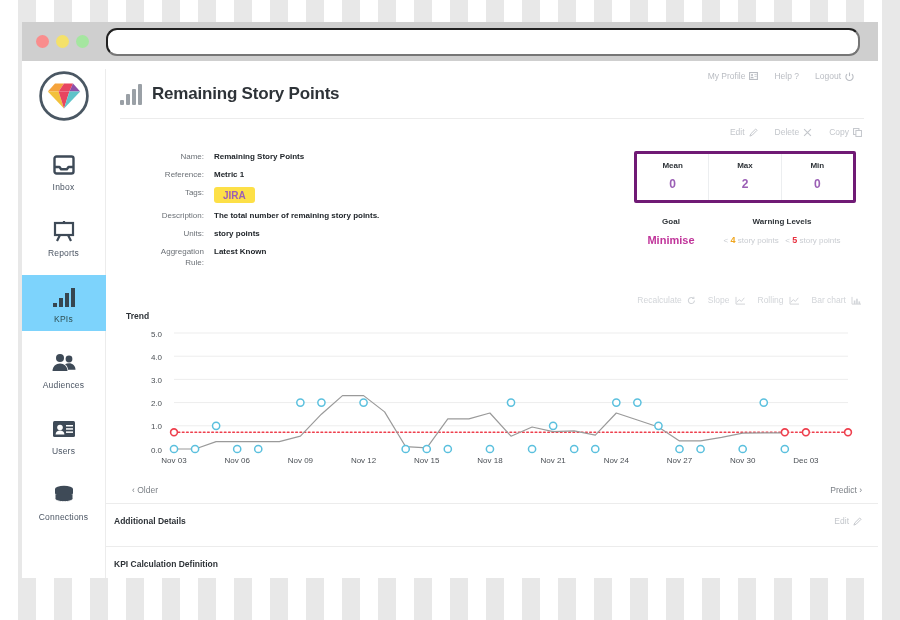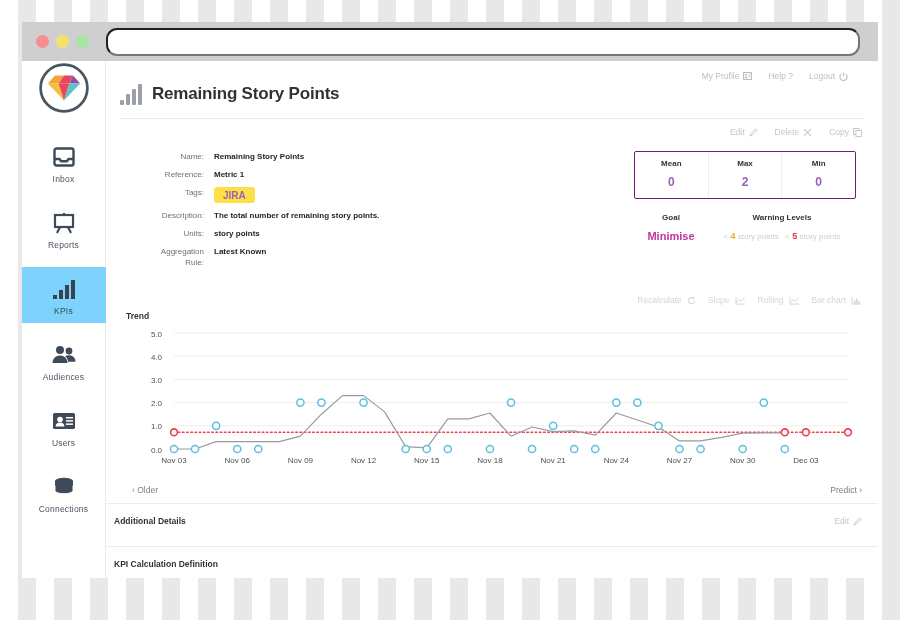--- a/index.html
+++ b/index.html
@@ -24,35 +24,35 @@
   .dot.y{background:#f4e16a;}
   .dot.g{background:#a5e6a0;}
   #urlbar{
     flex:1;height:22px;background:#fff;border-radius:11px;margin-left:10px;margin-right:4px;
   }
   
   #app{display:flex;height:517px;background:#fff;}
   
   #sidebar{
     width:84px;flex:0 0 84px;background:#fff;border-right:1px solid #ececec;
-    display:flex;flex-direction:column;align-items:center;box-sizing:border-box;
+    display:flex;flex-direction:column;align-items:center;box-sizing:border-box;margin-top:8px;
   }
   #logo{width:54px;height:54px;margin-bottom:20px;}
   .nav{
     width:84px;height:56px;display:flex;flex-direction:column;align-items:center;
     justify-content:center;margin-bottom:10px;cursor:pointer;
   }
   .nav .ico{height:26px;display:flex;align-items:flex-end;}
   .nav .lbl{font-size:8.5px;color:#4b5563;margin-top:5px;letter-spacing:.2px;}
   .nav.active{background:#7dd3fc;}
   .nav.active .lbl{color:#2f4f52;}
   
   #content{flex:1;position:relative;overflow:hidden;}
   #topnav{
-    position:absolute;right:30px;top:10px;display:flex;gap:16px;align-items:center;
+    position:absolute;right:24px;top:10px;display:flex;gap:16px;align-items:center;
     font-size:8.5px;color:#b9bcc2;
   }
   #topnav .item{display:flex;align-items:center;gap:4px;cursor:pointer;}
   #title-row{display:flex;align-items:center;padding:22px 0 0 14px;}
   #title-bars{display:flex;align-items:flex-end;gap:2px;height:22px;margin-right:10px;}
   #title-bars i{display:block;width:4px;background:#9aa0a6;border-radius:1px;}
   #page-title{font-size:17px;font-weight:bold;color:#2e3338;letter-spacing:-.2px;}
   .divider{height:1px;background:#ececec;margin:13px 14px 0 14px;}
   #action-row{
     display:flex;justify-content:flex-end;gap:17px;padding:8px 16px 0 0;
@@ -64,21 +64,21 @@
   #meta{width:420px;padding-left:28px;}
   .mrow{display:flex;margin-bottom:7px;font-size:8px;line-height:11px;}
   .mlab{width:70px;text-align:right;color:#6b7076;padding-right:10px;flex:0 0 70px;white-space:pre-line;}
   .mval{color:#21262b;font-weight:bold;}
   .chip{
     display:inline-block;background:#fde047;color:#9b5fb5;font-weight:bold;
     font-size:10px;padding:2.5px 9px;border-radius:3px;
   }
   
   #stats{margin-left:auto;width:222px;padding-right:6px;}
-  #statbox{display:flex;border:1px solid #701a75;border-radius:2px;}
+  #statbox{display:flex;border:3px solid #701a75;border-radius:2px;}
   .stat{flex:1;text-align:center;padding:7px 0 9px;border-right:1px solid #eceef0;}
   .stat:last-child{border-right:none;}
   .stat .sl{font-size:8px;font-weight:bold;color:#2e3338;}
   .stat .sv{font-size:12px;font-weight:bold;color:#9b5fb5;margin-top:7px;}
   #goalrow{display:flex;margin-top:14px;}
   #goalcol{width:74px;text-align:center;}
   #warncol{flex:1;text-align:center;}
   .gl{font-size:8px;font-weight:bold;color:#2e3338;}
   #goalval{font-size:11px;font-weight:bold;color:#c0349a;margin-top:8px;}
   #warnvals{margin-top:9px;font-size:8px;color:#c9ccd1;}

